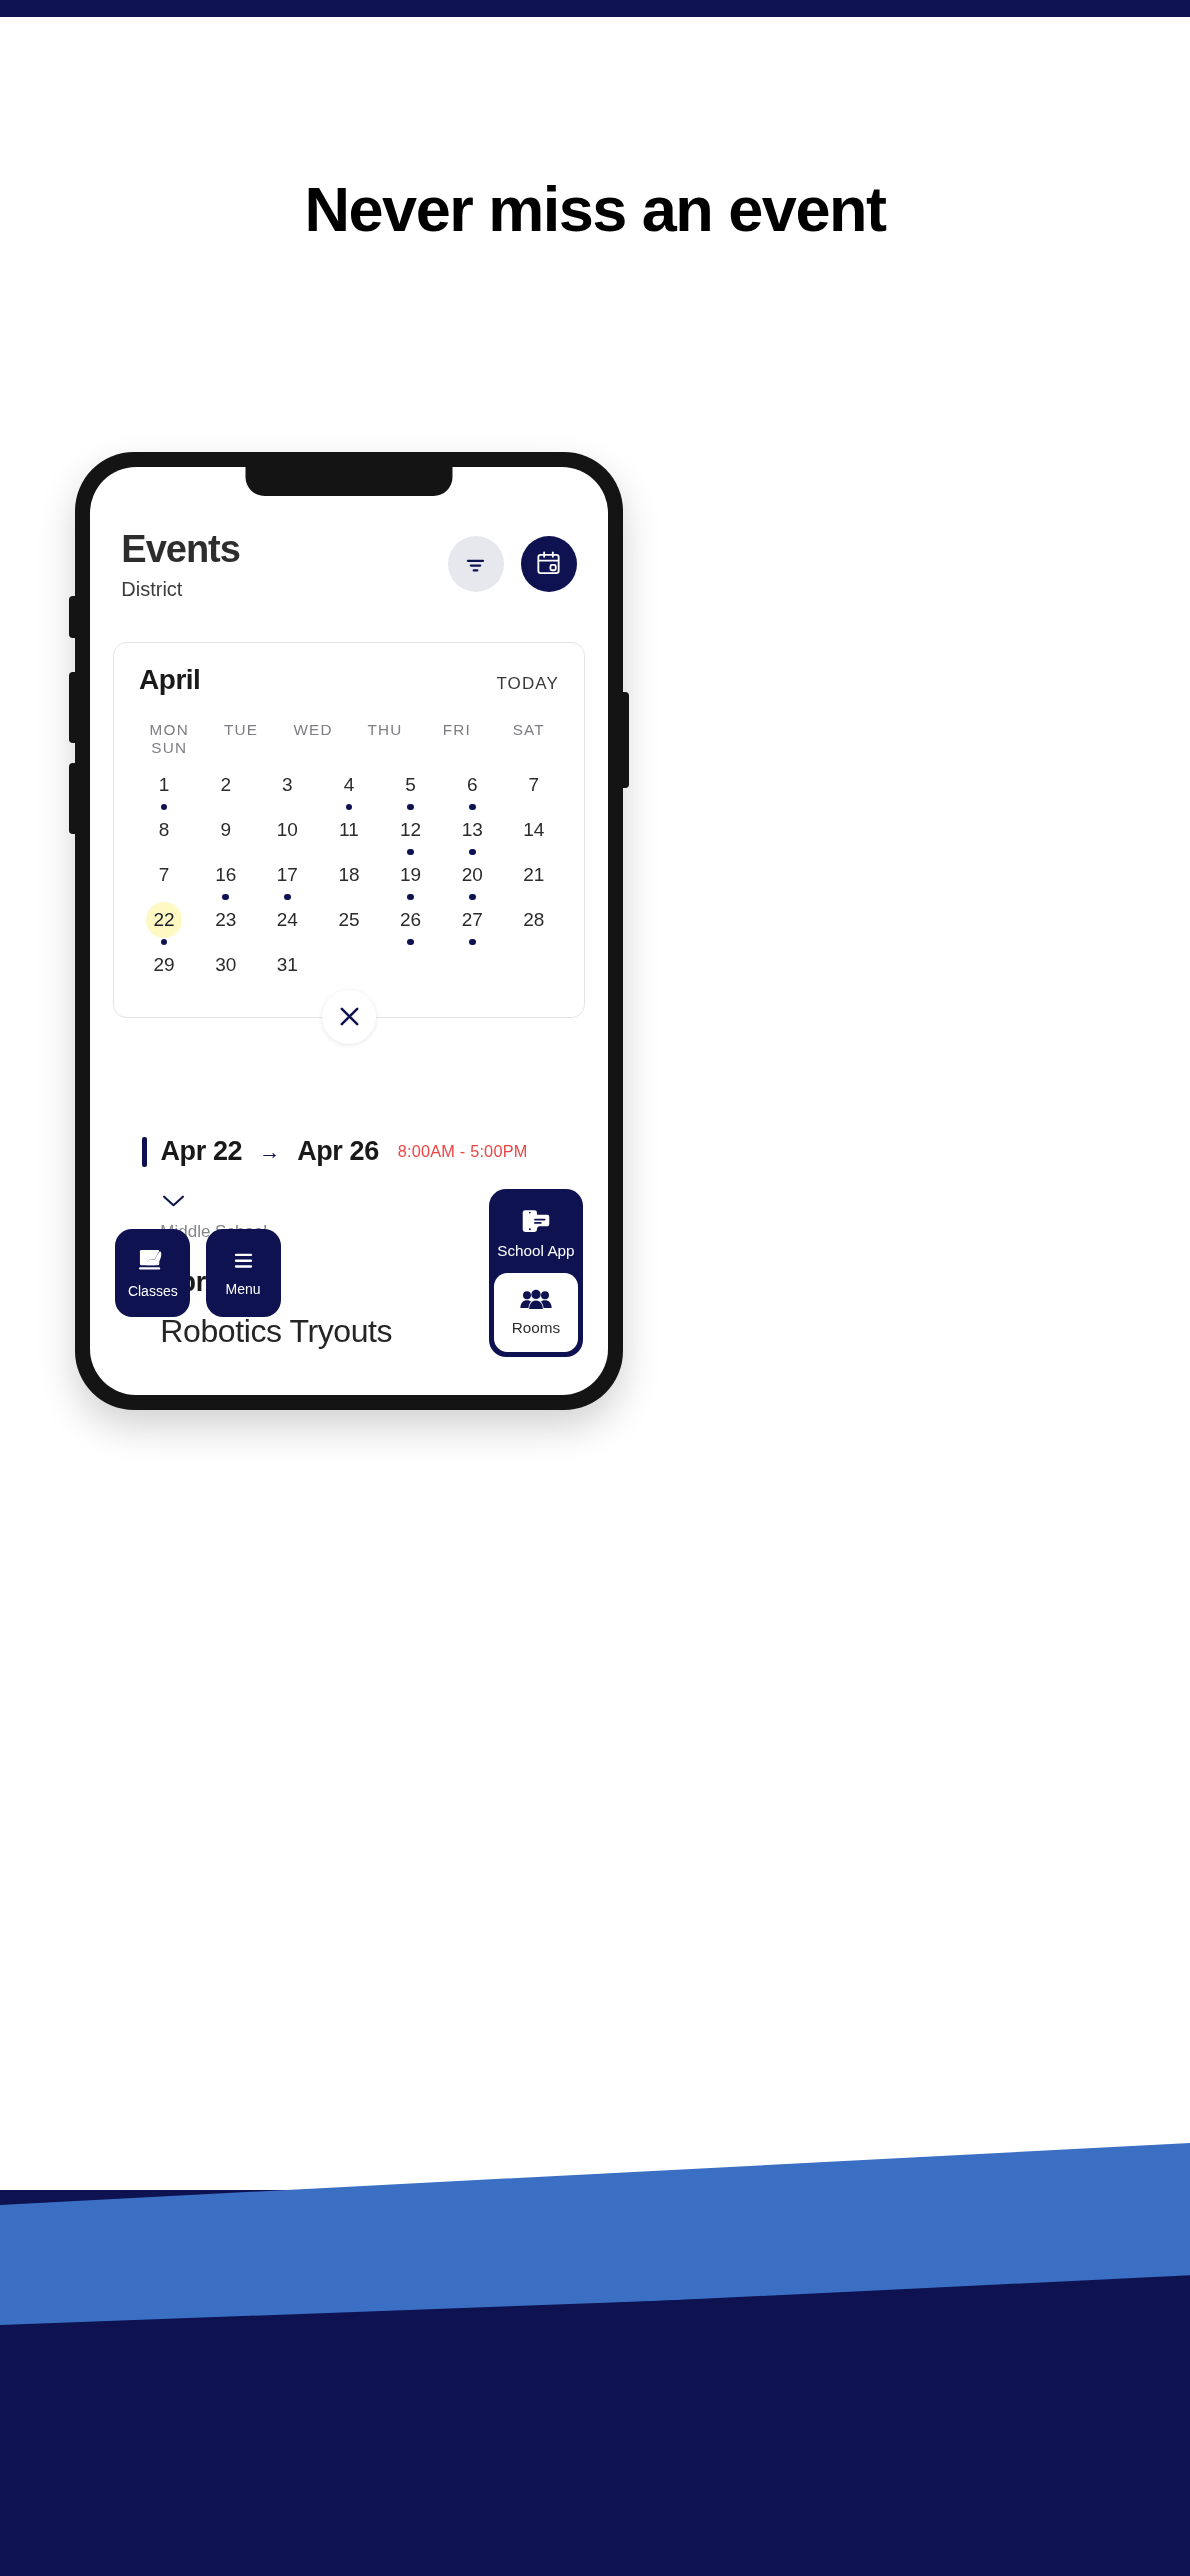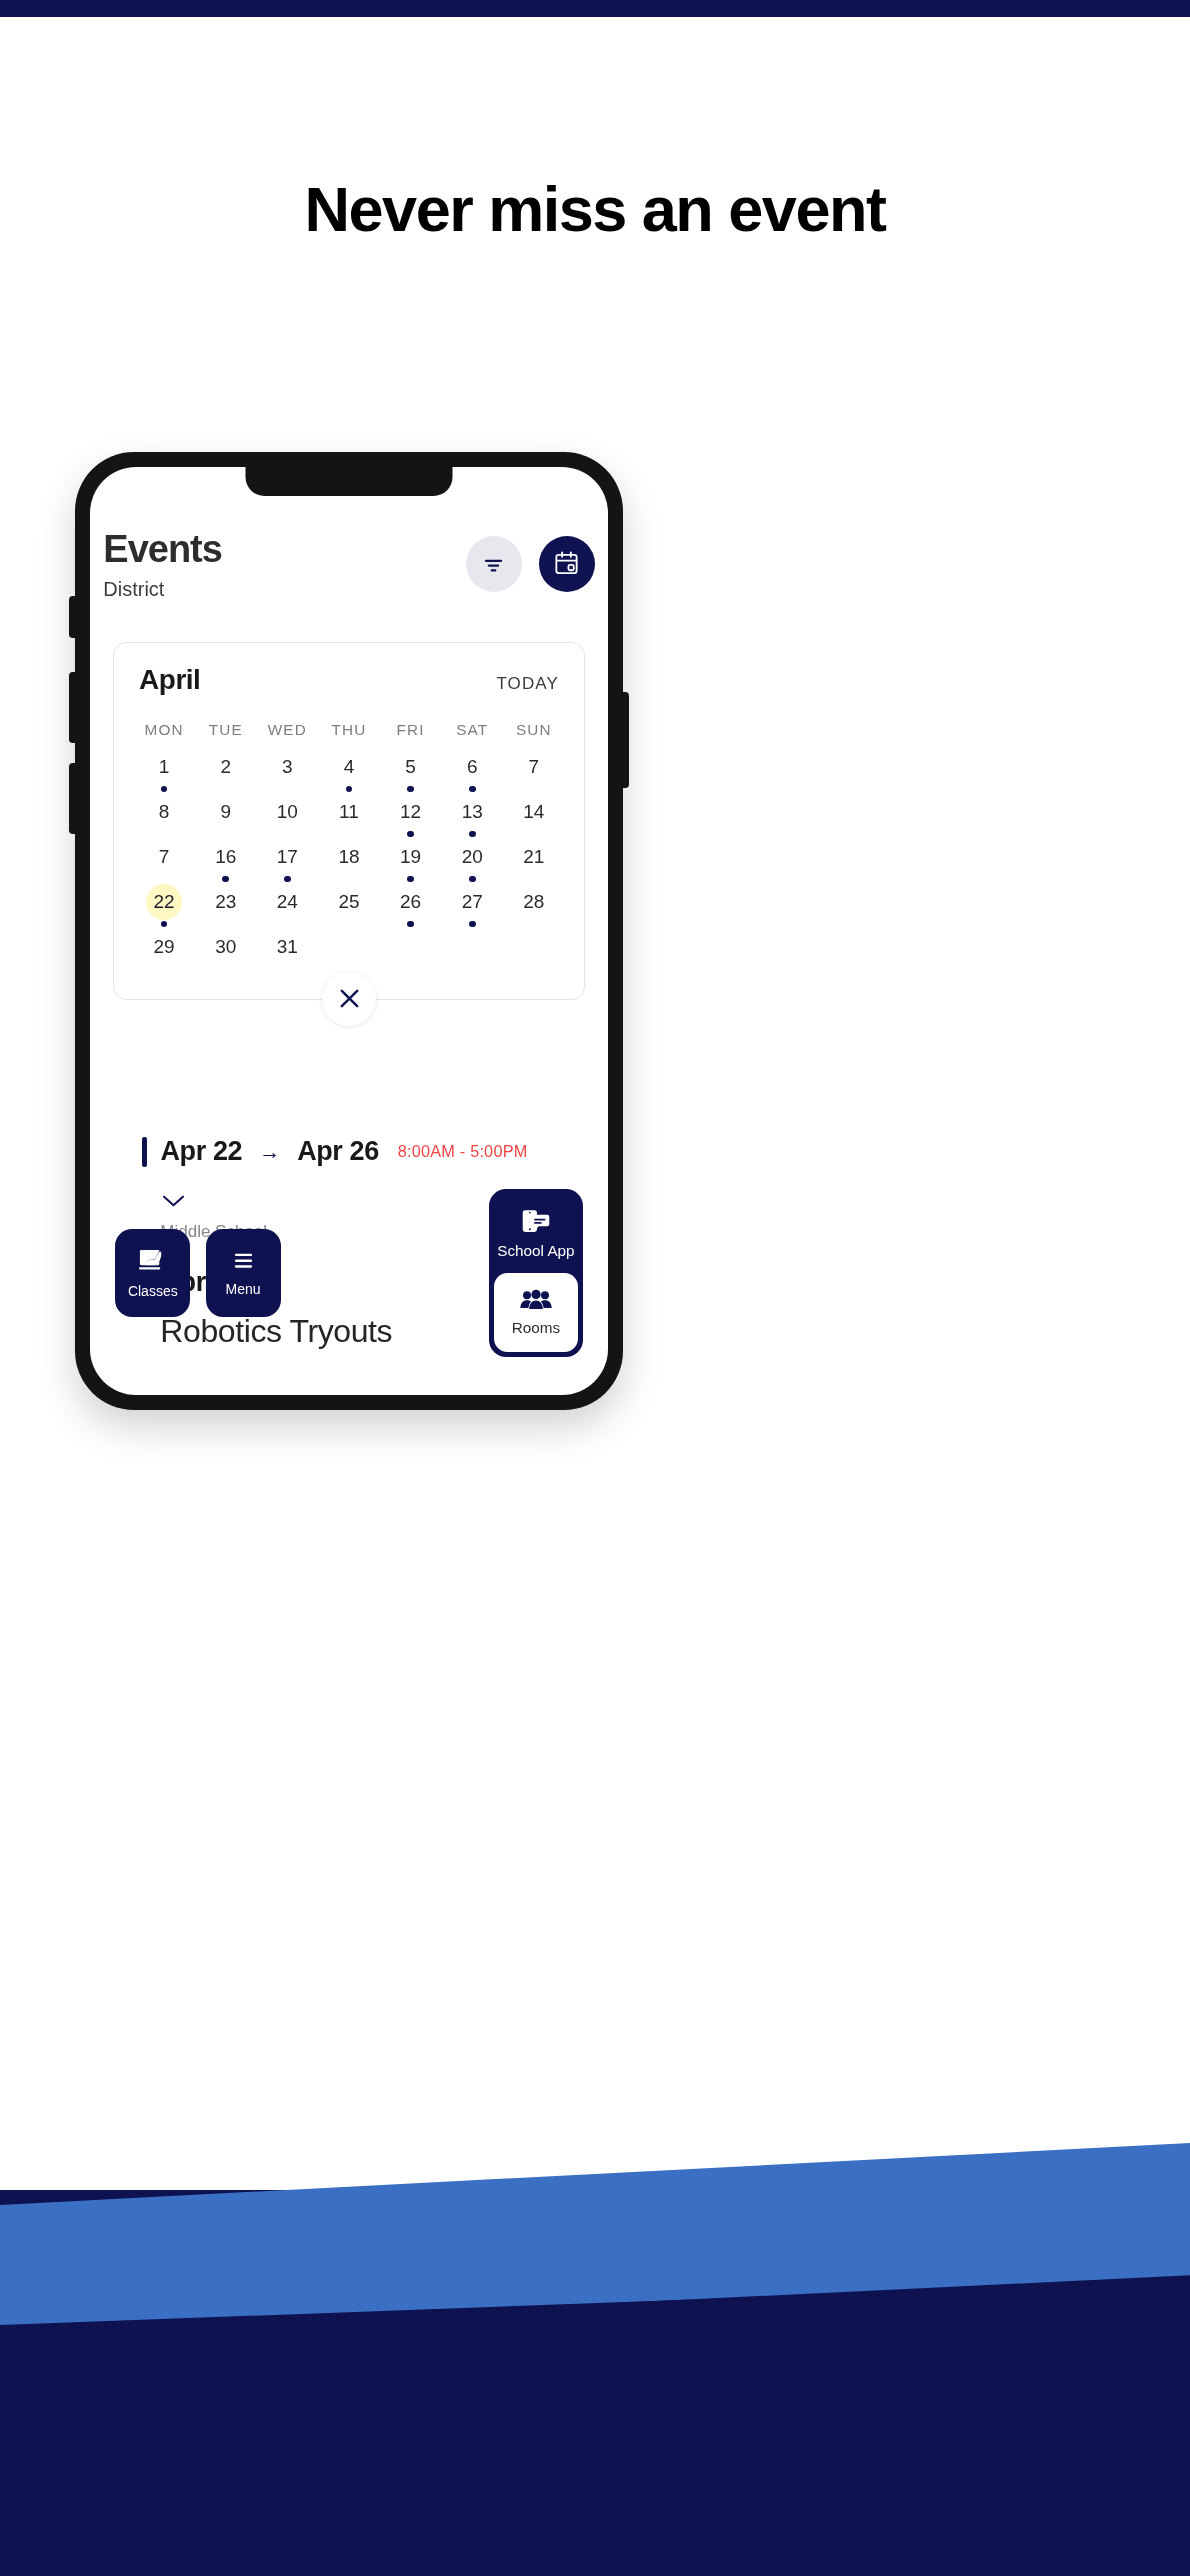--- a/index.html
+++ b/index.html
@@ -75,21 +75,21 @@
     position:absolute; left:50%; top:0; transform:translateX(-50%);
     width:207px; height:29px;
     background:#141414;
     border-radius:0 0 19px 19px;
     z-index:40;
   }
 
   
   .app-header{
     position:absolute; left:0; top:61px; width:100%;
-    padding:0 13px;
+    padding:0 31px;
     display:flex; align-items:flex-start; justify-content:space-between;
   }
   .title-block{ padding-top:1.9px; }
   .app-title{
     font-size:38px; font-weight:700; color:#2d2d2d; letter-spacing:-1px; line-height:1.05;
   }
   .app-sub{
     font-size:20px; color:#3c3c3c; margin-top:7.7px; font-weight:400;
   }
   .header-actions{ display:flex; align-items:center; gap:17px; padding-top:7.7px; }
@@ -109,21 +109,21 @@
     padding:21px 19px 25px 19px;
   }
   .cal-top{
     display:flex; align-items:baseline; justify-content:space-between;
     padding:0 5.8px 5.8px 5.8px;
   }
   .cal-month{ font-size:28px; font-weight:700; color:#1a1a1a; letter-spacing:-0.5px; }
   .cal-today{ font-size:17px; color:#3a3a3a; letter-spacing:1.1px; }
 
   .dow-row{
-    display:grid; grid-template-columns:repeat(7,1fr);
+    display:grid; grid-template-columns:repeat(6,1fr);
     margin-top:19px;
   }
   .dow{
     text-align:center; font-size:15.3px; color:#7d7d85; letter-spacing:1.2px;
   }
   .weeks{ margin-top:9.6px; }
   .week{
     display:grid; grid-template-columns:repeat(7,1fr);
   }
   .day-cell{

